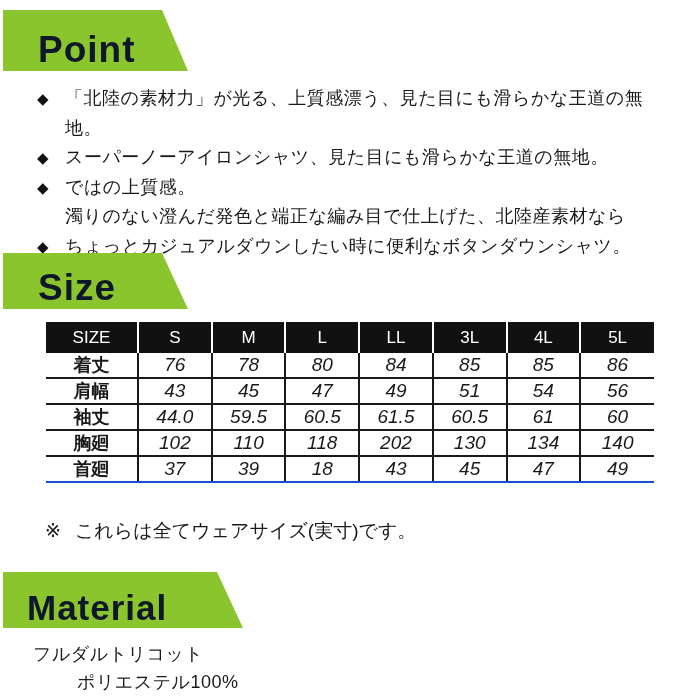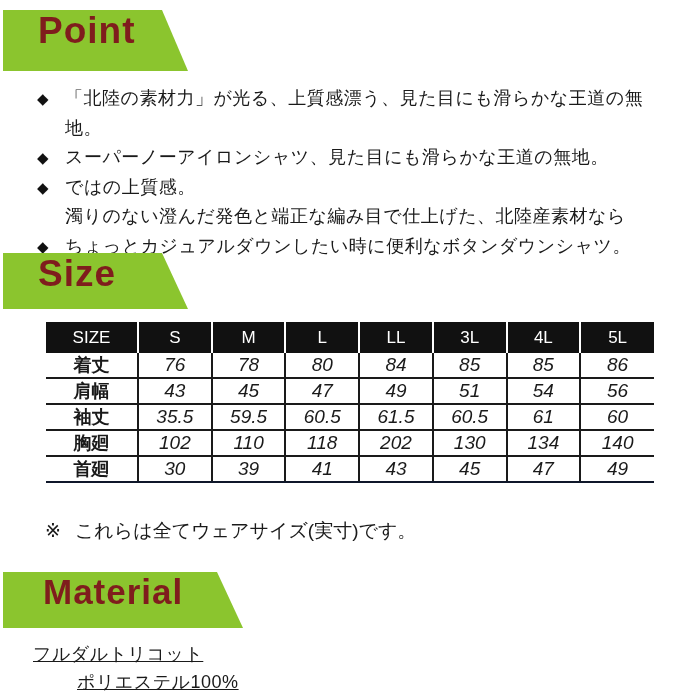--- a/index.html
+++ b/index.html
@@ -17,29 +17,29 @@
   }
 
   
   .banner {
     position: absolute;
     left: 3px;
     height: 58px;
     background: #8bc52e;
     clip-path: polygon(0 0, calc(100% - 26px) 0, 100% 100%, 0 100%);
     display: flex;
-    align-items: flex-start;
-    color: #7f1d1d;
+    align-items: flex-end;
+    color: #0f172a;
     font-weight: bold;
     font-size: 37px;
     letter-spacing: 1px;
   }
   .banner-point    { top: 10px;  width: 185px; height: 61px; padding-left: 35px; }
   .banner-size     { top: 253px; width: 185px; height: 56px; padding-left: 35px; }
-  .banner-material { top: 572px; width: 240px; height: 56px; padding-left: 40px; font-size: 35px; }
+  .banner-material { top: 572px; width: 240px; height: 56px; padding-left: 24px; font-size: 35px; }
 
   
   .bullets {
     position: absolute;
     top: 84px;
     left: 37px;
     width: 630px;
   }
   .bullet {
     display: flex;
@@ -76,21 +76,21 @@
     height: 31px;
   }
   .size-table th + th { border-left: 2px solid #ffffff; }
   .size-table td {
     height: 19px;
     font-size: 19px;
     border-top: 2px solid #1a1a1a;
   }
   .size-table td + td { border-left: 2px solid #1a1a1a; font-style: italic; }
   .size-table tr:first-child td { border-top: none; }
-  .size-table tbody tr:last-child td { border-bottom: 2px solid #0f172a; }
+  .size-table tbody tr:last-child td { border-bottom: 2px solid #1d4ed8; }
   .size-table td.row-label { font-weight: bold; font-size: 18px; }
 
   
   .size-note {
     position: absolute;
     top: 518px;
     left: 45px;
     display: flex;
     font-size: 19px;
     line-height: 26px;
@@ -98,21 +98,20 @@
   .note-marker { margin-right: 14px; }
 
   
   .material-text {
     position: absolute;
     top: 640px;
     left: 33px;
     font-size: 18px;
     line-height: 28px;
     letter-spacing: 0.5px;
-    text-decoration: underline;
   }
   .material-line2 { margin-left: 44px; }
 </style>
 </head>
 <body>
 
 <div class="page">
 
   <div class="banner banner-point">
     <span>Point</span>
@@ -189,43 +188,43 @@
         <td>43</td>
         <td>45</td>
         <td>47</td>
         <td>49</td>
         <td>51</td>
         <td>54</td>
         <td>56</td>
       </tr>
       <tr>
         <td class="row-label">袖丈</td>
-        <td>35.5</td>
+        <td>44.0</td>
         <td>59.5</td>
         <td>60.5</td>
         <td>61.5</td>
         <td>60.5</td>
         <td>61</td>
         <td>60</td>
       </tr>
       <tr>
         <td class="row-label">胸廻</td>
         <td>102</td>
         <td>110</td>
         <td>118</td>
         <td>202</td>
         <td>130</td>
         <td>134</td>
         <td>140</td>
       </tr>
       <tr>
         <td class="row-label">首廻</td>
-        <td>30</td>
+        <td>37</td>
         <td>39</td>
-        <td>41</td>
+        <td>18</td>
         <td>43</td>
         <td>45</td>
         <td>47</td>
         <td>49</td>
       </tr>
     </tbody>
   </table>
 
   <div class="size-note">
     <span class="note-marker">※</span>

